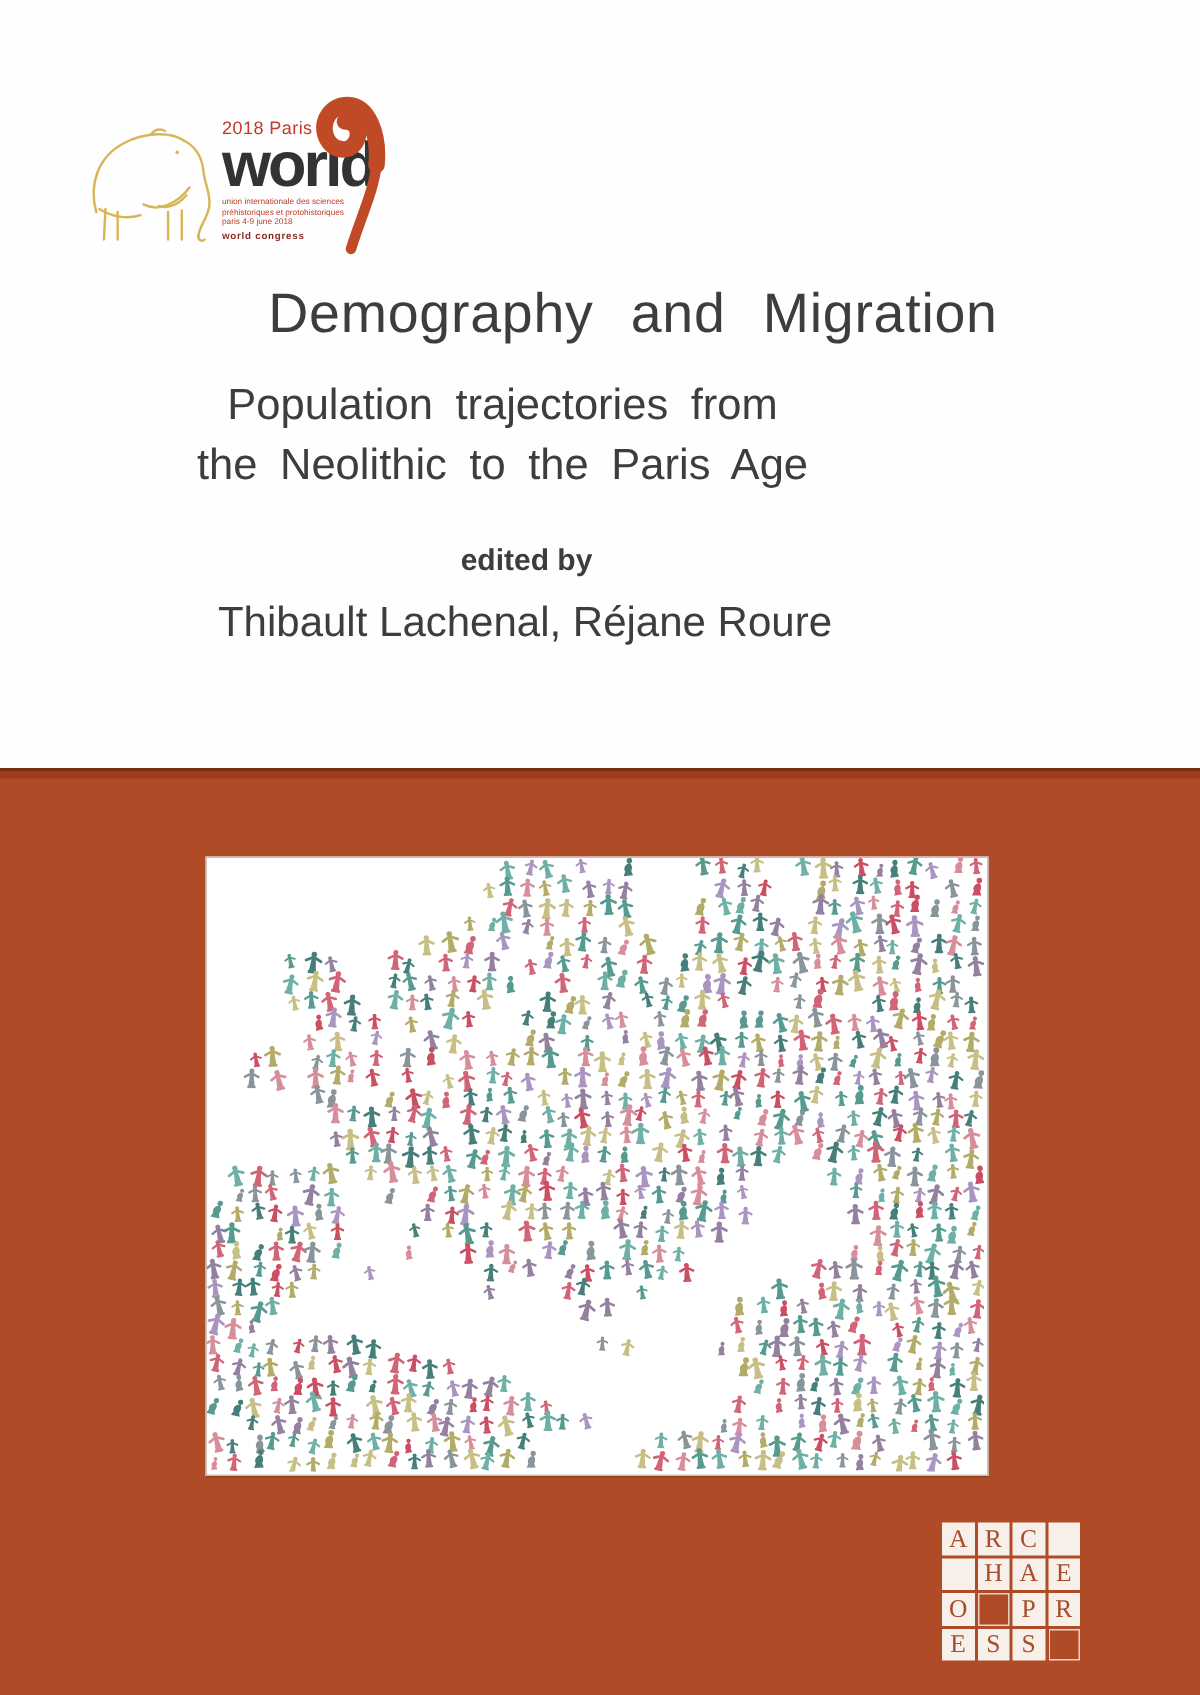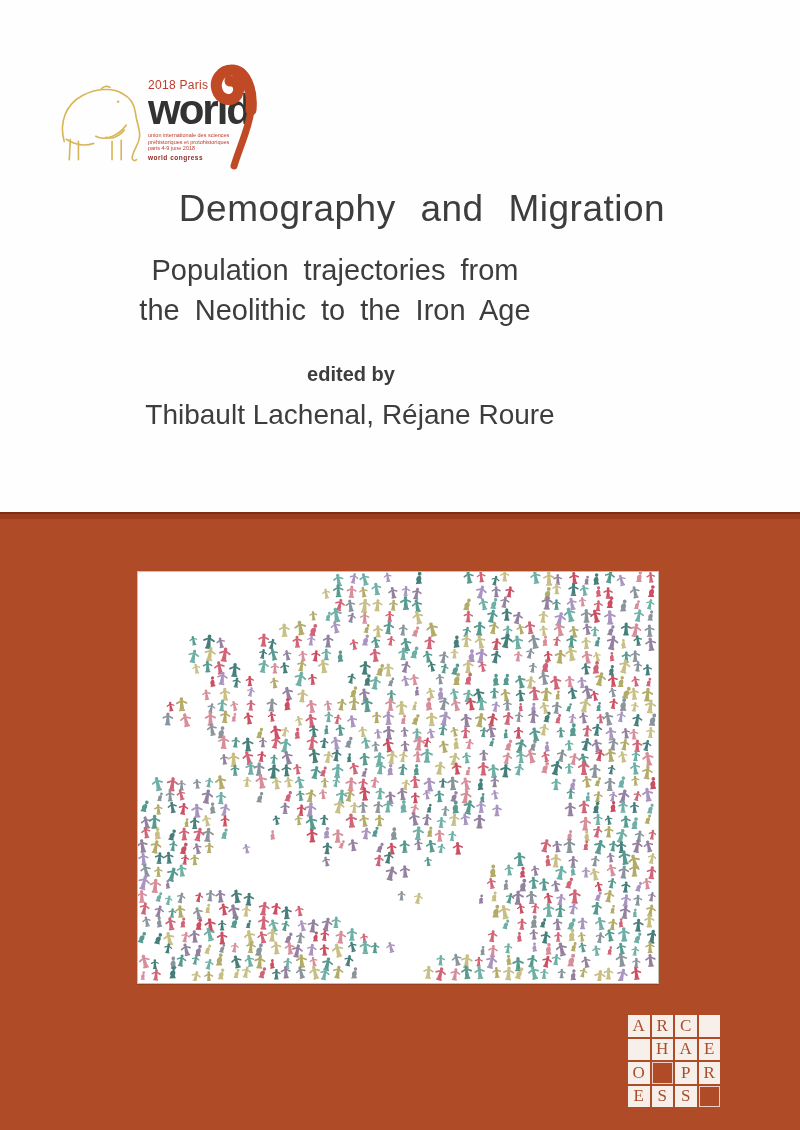--- a/index.html
+++ b/index.html
@@ -87,21 +87,21 @@
       <svg class="spiral" viewBox="0 0 52 108" fill="none" stroke="var(--spiral-red)" stroke-linecap="round">
         <path d="M28,104 C34,84 43,66 45,48" stroke-width="7"></path>
         <path d="M45,48 C47,27 39,8 26,8 C15,8 8,18 11,28 C14,38 26,41 31,33 C35,26 31,18 24,19" stroke-width="11"></path>
       </svg>
     </div>
 
     <h1 class="title">Demography and Migration</h1>
 
     <div class="subtitle">
       <div>Population trajectories from</div>
-      <div>the Neolithic to the Iron Age</div>
+      <div>the Neolithic to the Paris Age</div>
     </div>
 
     <div class="edited-by">edited by</div>
 
     <div class="editors">
       <div>Thibault Lachenal, Réjane Roure</div>
     </div>
   </div>
 
   <div class="red-band">

